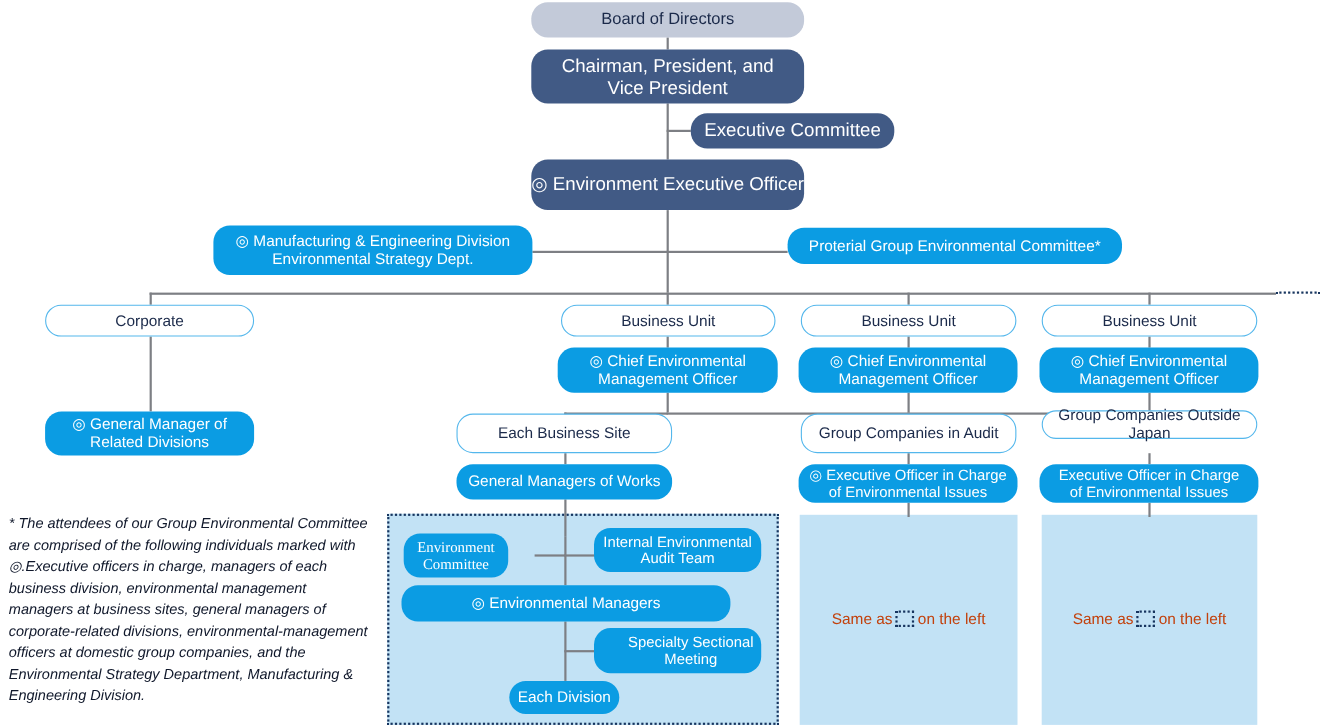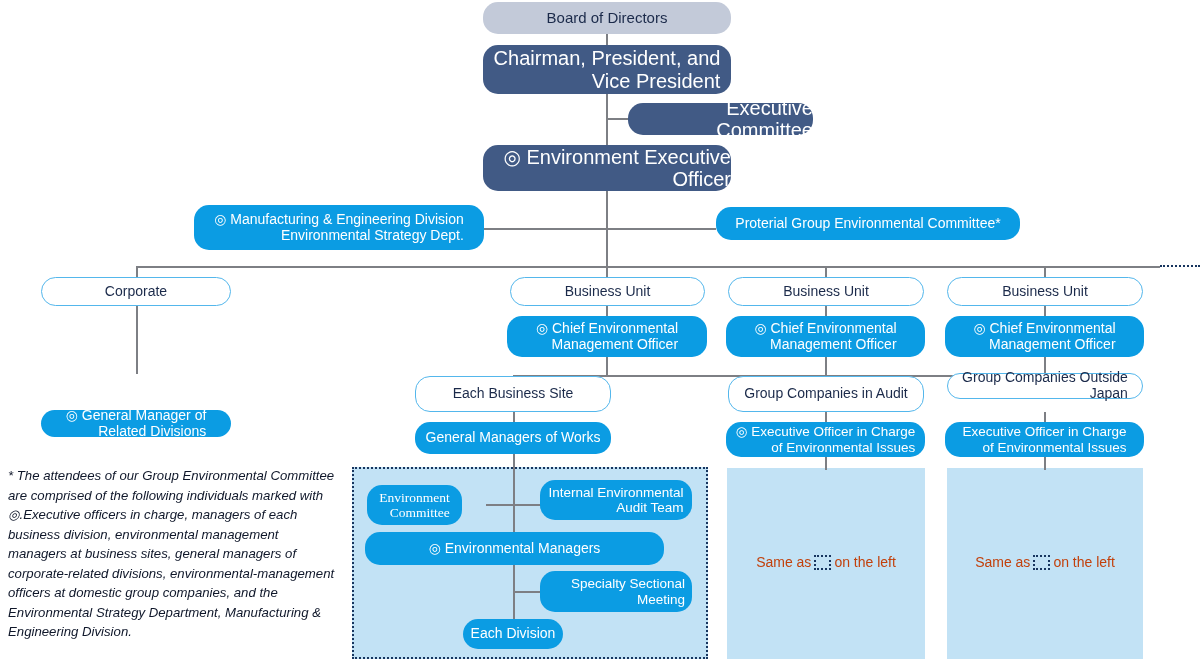--- a/index.html
+++ b/index.html
@@ -18,38 +18,38 @@
     overflow: hidden;
   }
 
   
   .node {
     position: absolute;
     box-sizing: border-box;
     display: flex;
     align-items: center;
     justify-content: center;
-    text-align: right;
+    text-align: center;
     line-height: 1.12;
     z-index: 3;
     white-space: pre-line;
     border-radius: 15px;
   }
 
   
   .n-board {
     background: #c3cad9;
     color: #1b2a4a;
     font-size: 15px;
   }
   
   .n-navy {
     background: #415a85;
     color: #ffffff;
-    font-size: 20px;
+    font-size: 17px;
   }
   
   .n-blue {
     background: #0b9ce3;
     color: #ffffff;
     font-size: 14px;
   }
   .n-blue-sm { font-size: 13.5px; }
 
   
@@ -188,21 +188,21 @@
   <div class="node n-navy" style="left:628px; top:103px; width:185px; height:32px;">Executive Committee</div>
 
   <div class="node n-navy" style="left:483px; top:145px; width:248px; height:46px;">◎ Environment Executive Officer</div>
 
   <div class="node n-blue" style="left:194px; top:205px; width:290px; height:45px;">◎ Manufacturing &amp; Engineering Division
 Environmental Strategy Dept.</div>
 
   <div class="node n-blue" style="left:716px; top:207px; width:304px; height:33px;">Proterial Group Environmental Committee*</div>
 
   <div class="node n-outline" style="left:41px; top:277px; width:190px; height:29px;">Corporate</div>
-  <div class="node n-blue" style="left:41px; top:374px; width:190px; height:27px;margin-top:36px;">◎ General Manager of
+  <div class="node n-blue" style="left:41px; top:374px; width:190px; height:40px;">◎ General Manager of
 Related Divisions</div>
 
   <div class="node n-outline" style="left:510px; top:277px; width:195px; height:29px;">Business Unit</div>
   <div class="node n-blue" style="left:507px; top:316px; width:200px; height:41px;">◎ Chief Environmental
 Management Officer</div>
   <div class="node n-outline" style="left:415px; top:376px; width:196px; height:36px;">Each Business Site</div>
   <div class="node n-blue" style="left:415px; top:422px; width:196px; height:32px;">General Managers of Works</div>
 
   <div class="node n-blue n-blue-sm" style="left:367px; top:485px; width:95px; height:40px;font-family:Liberation Serif, serif;">Environment
 Committee</div>

